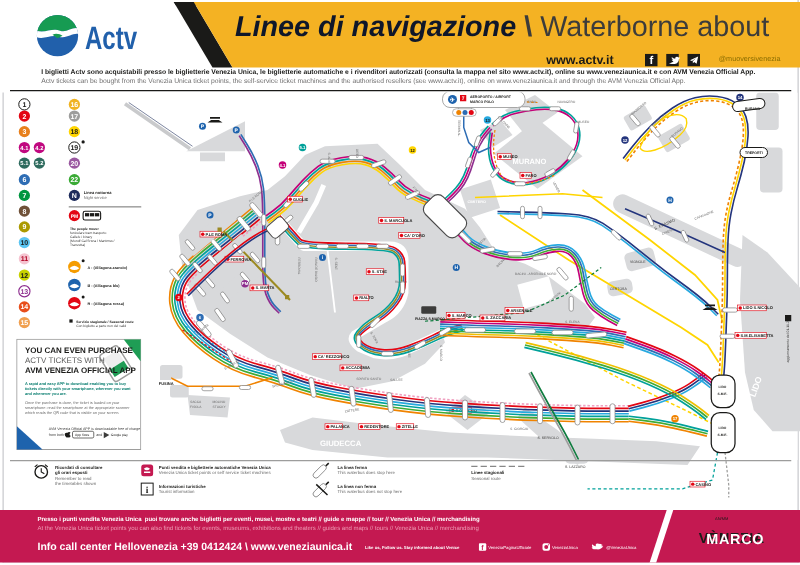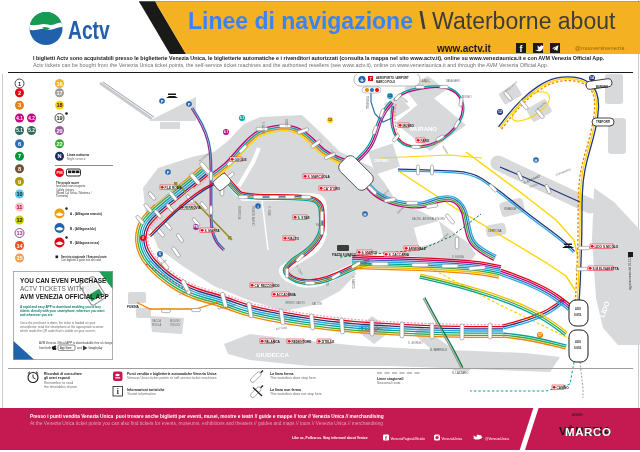--- a/index.html
+++ b/index.html
@@ -28,21 +28,21 @@
   </svg>
 
   <div class="abs" style="left:68px;top:14.5px;font-size:26px;font-weight:bold;color:#2160ab;transform:scaleX(0.74);transform-origin:left;">Actv</div>
 
   <svg class="abs" style="left:0;top:0;" width="640" height="56" viewBox="0 0 640 56">
     <polygon points="139,1.5 640,1.5 640,4.5 141,4.5" fill="#1a1a18"></polygon>
     <polygon points="139,1.5 155,1.5 186,54 170,54" fill="#1a1a18"></polygon>
     <polygon points="155,1.5 640,1.5 640,54 186,54" fill="#f4b223"></polygon>
   </svg>
 
-  <div class="abs" style="left:188px;top:8px;font-size:23px;white-space:nowrap;"><span style="color:#3b82f6;font-weight:bold;">Linee di navigazione</span><span style="color:#3c3c3b;font-weight:bold;"> \ </span><span style="color:#3c3c3b;">Waterborne about</span></div>
+  <div class="abs" style="left:188px;top:8px;font-size:23px;white-space:nowrap;"><span style="color:#0f172a;font-weight:bold;font-style:italic;">Linee di navigazione</span><span style="color:#3c3c3b;font-weight:bold;"> \ </span><span style="color:#3c3c3b;">Waterborne about</span></div>
 
   <div class="abs" style="left:437px;top:42.5px;font-size:10px;font-weight:bold;color:#1a1a18;">www.actv.it</div>
 
   <svg class="abs" style="left:516px;top:43px;" width="60" height="11" viewBox="0 0 60 11">
     <rect x="0" y="0" width="10" height="10" fill="#1a1a18"></rect>
     <text x="5" y="8.5" font-size="9" font-weight="bold" fill="#fff" text-anchor="middle" font-family="Liberation Sans">f</text>
     <rect x="17" y="0" width="10" height="10" fill="#1a1a18"></rect>
     <path d="M19 7.5 C20.5 7.6 22 7 22.8 5.8 C22.2 5.9 21.6 5.6 21.4 5.2 C21.9 5.2 22.3 5 22.4 4.8 C21.8 4.7 21.3 4.4 21.2 4 C21.6 4.1 22 4.1 22.1 4 C21.5 3.6 21.2 3 21.5 2.5 C22.2 3.3 23.2 3.8 24.2 3.9 C24 3 24.8 2.2 25.7 2.4 C26.1 2.5 26.5 2.7 26.7 2.9 C27.1 2.8 27.5 2.7 27.8 2.5 C27.7 2.9 27.4 3.3 27.1 3.5 C27.4 3.5 27.8 3.4 28 3.3 C27.8 3.7 27.4 4 27.1 4.3 C27.2 6 25.9 7.9 23.8 8.2 C22.7 8.4 21.5 8.1 19 7.5 Z" fill="#fff"></path>
     <rect x="34" y="0" width="10" height="10" fill="#1a1a18"></rect>
     <path d="M36 5.2 L42.5 2.2 L41.3 8 L39.3 6.5 L38.3 7.6 L38.2 5.9 L40.8 3.6 L37.6 5.7 Z" fill="#fff"></path>
@@ -1014,20 +1014,21 @@
   <text x="377" y="14.7" font-size="3.5" fill="#6b6b6b">Seasonal route</text>
     </g>
 </svg>
 
 <div class="abs" style="left:0;top:408px;width:640px;height:42px;background:#c41951;overflow:hidden;">
 
   <div class="abs" style="left:30px;top:6px;font-size:4.8px;font-weight:bold;color:#fff;white-space:nowrap;">Presso i punti vendita Venezia Unica&nbsp; puoi trovare anche biglietti per eventi, musei, mostre e teatri // guide e mappe // tour // Venezia Unica // merchandising</div>
 
   <div class="abs" style="left:30px;top:13px;font-size:4.8px;color:#ef9cb5;white-space:nowrap;">At the Venezia Unica ticket points you can also find tickets for events, museums, exhibitions and theaters // guides and maps // tours // Venezia Unica // merchandising</div>
 
+  <div class="abs" style="left:30px;top:23.5px;font-size:8.4px;font-weight:bold;color:#fff;white-space:nowrap;">Info call center Hellovenezia +39 0412424 \ www.veneziaunica.it</div>
 
   <div class="abs" style="left:292px;top:27.5px;font-size:3.4px;font-weight:bold;color:#fff;white-space:nowrap;">Like us, Follow us. Stay informed about Venice</div>
   <svg class="abs" style="left:383px;top:26px;" width="140" height="10" viewBox="0 0 140 10">
     <rect x="0" y="0.5" width="6" height="6" rx="1" fill="#fff"></rect>
       <text x="3" y="5.7" font-size="5.5" font-weight="bold" fill="#c41951" text-anchor="middle" font-family="Liberation Sans">f</text>
     <text x="7.5" y="5.5" font-size="3.4" fill="#fff" font-family="Liberation Sans">VeneziaPaginaUfficiale</text>
     <rect x="51" y="0.5" width="6" height="6" rx="1.5" fill="#fff"></rect>
       <circle cx="54" cy="3.5" r="1.6" fill="#c41951"></circle>
       <circle cx="55.8" cy="1.8" r="0.5" fill="#c41951"></circle>
     <text x="58.5" y="5.5" font-size="3.4" fill="#fff" font-family="Liberation Sans">VeneziaUnica</text>

